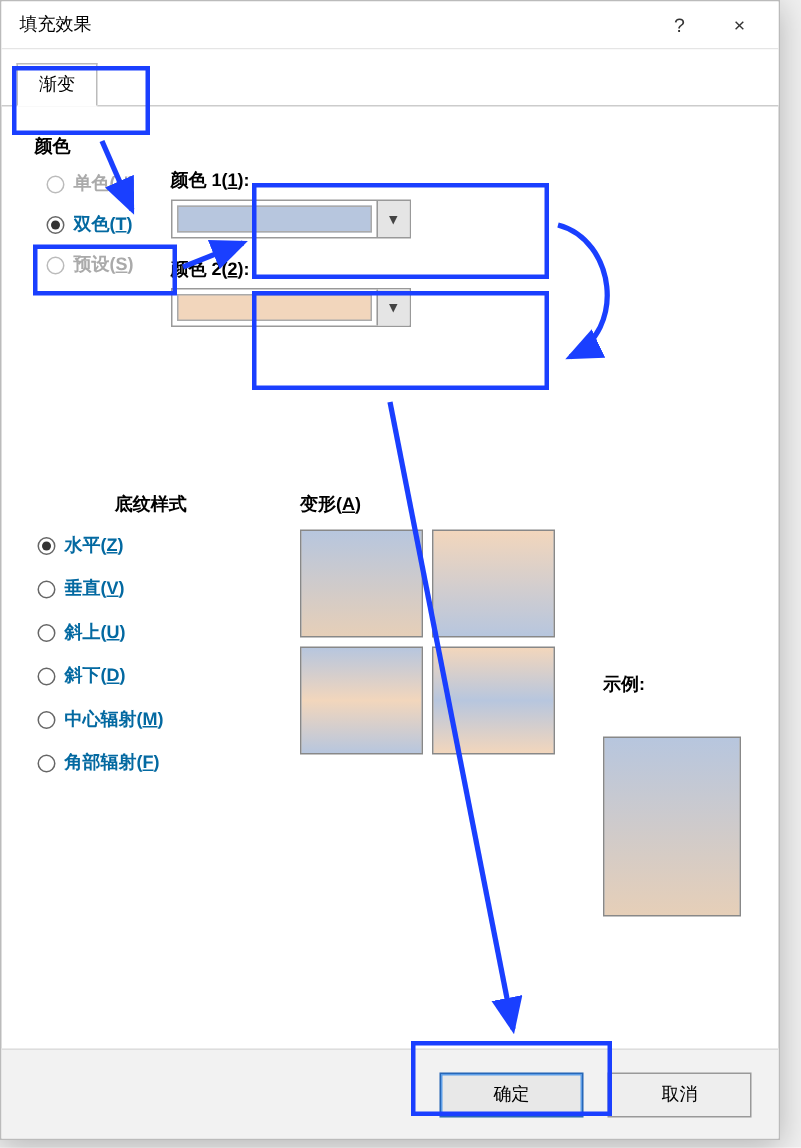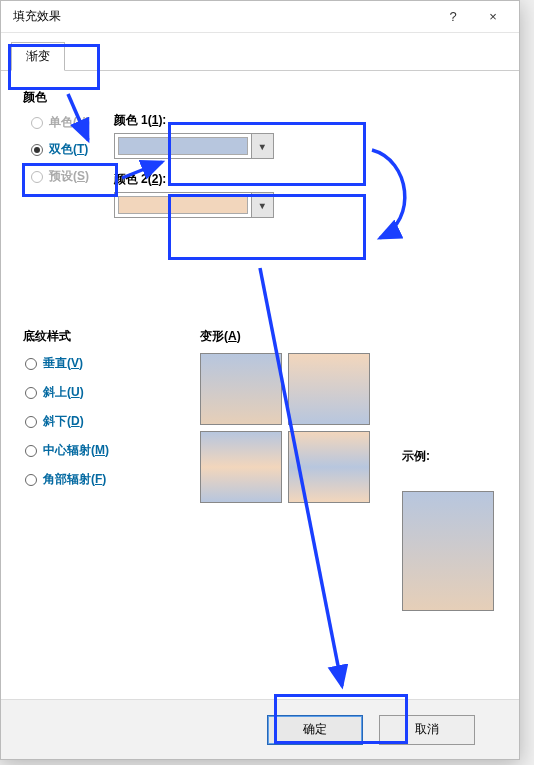--- a/index.html
+++ b/index.html
@@ -100,21 +100,21 @@
       width: 22px; background: #e5e5e5;
       border-left: 1px solid #999;
       display: flex; align-items: center; justify-content: center;
       cursor: pointer;
     }
     .chev { font-size: 10px; color: #444; }
 
     .mid-gap { height: 110px; }
 
     .lower-area { display: flex; gap: 22px; }
-    .style-col { width: 155px; }
+    .style-col { width: 155px; text-align: center; }
     .variant-col { width: 180px; }
     .example-col { flex: 1; }
 
     .section-head { font-size: 12px; margin-bottom: 8px; }
 
     .variants {
       display: grid;
       grid-template-columns: 82px 82px;
       grid-template-rows: 72px 72px;
       gap: 6px;
@@ -133,21 +133,21 @@
       width: 92px; height: 120px;
       border: 1px solid #888;
     }
 
     .footer {
       height: 60px;
       display: flex;
       justify-content: flex-end;
       align-items: center;
       gap: 16px;
-      padding: 0 44px;
+      padding: 0 18px;
       background: #f2f2f2;
       border-top: 1px solid #ddd;
     }
     .btn {
       width: 96px; height: 30px;
       border: 1px solid #999; background: #eee;
       font-size: 12px; cursor: pointer;
       display: flex; align-items: center; justify-content: center;
     }
     .btn.primary { background: #e8e8e8; border: 1px solid #2667b8; box-shadow: inset 0 0 0 1px #5d9ee8; }
@@ -219,20 +219,24 @@
       </div>
     </div>
 
     <div class="mid-gap"></div>
 
     <div class="lower-area">
       <div class="style-col">
         <div class="section-head">底纹样式</div>
         <div class="radio-col" style="padding-left:2px; gap:12px;">
           <div class="radio-item">
+            <span class="radio-circle selected"></span>
+            <span>水平(<span class="u">Z</span>)</span>
+          </div>
+          <div class="radio-item">
             <span class="radio-circle"></span>
             <span>垂直(<span class="u">V</span>)</span>
           </div>
           <div class="radio-item">
             <span class="radio-circle"></span>
             <span>斜上(<span class="u">U</span>)</span>
           </div>
           <div class="radio-item">
             <span class="radio-circle"></span>
             <span>斜下(<span class="u">D</span>)</span>

